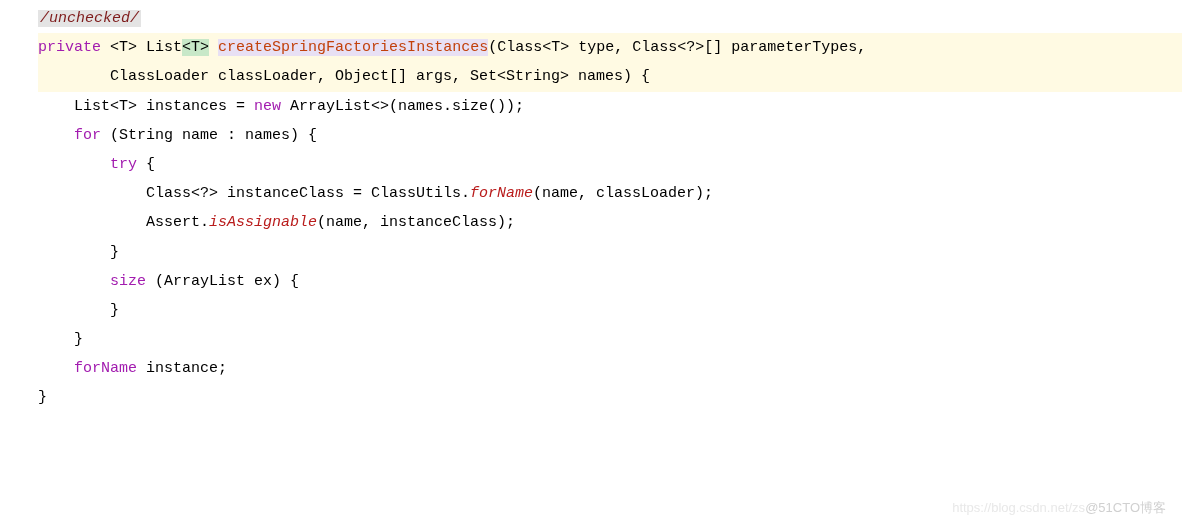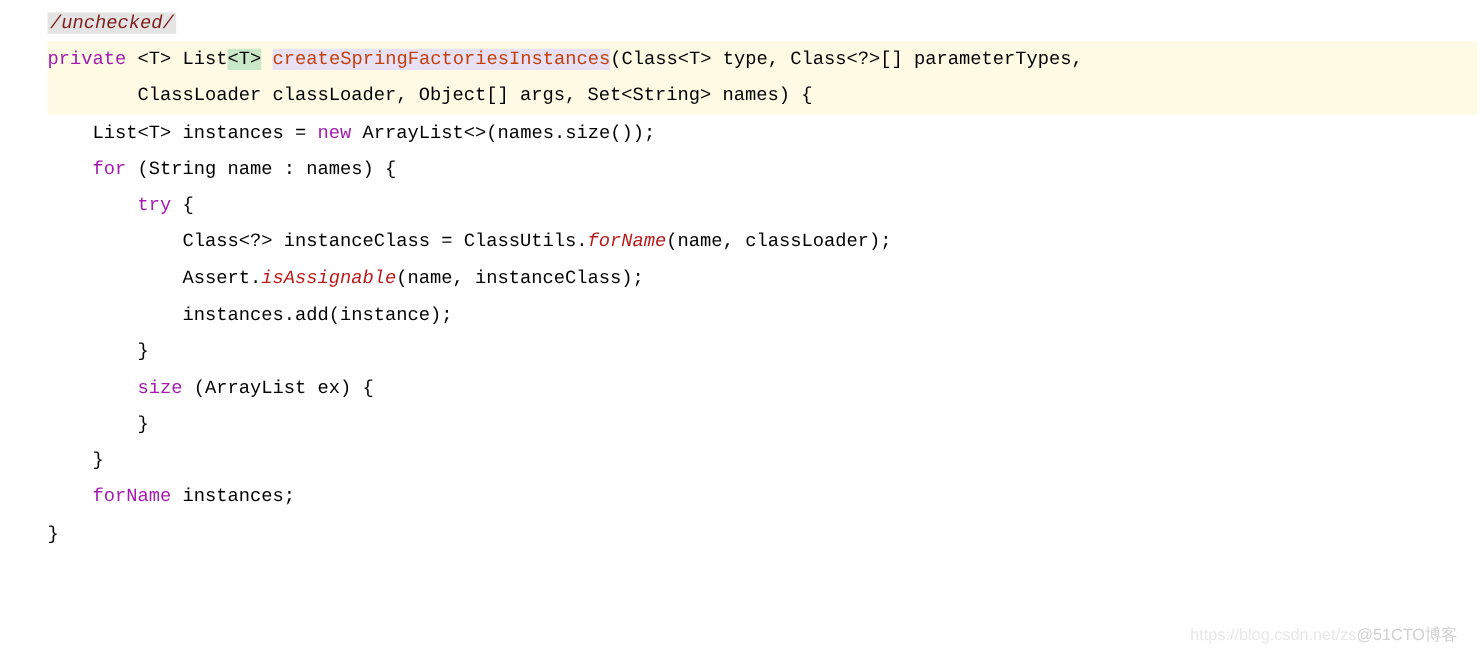--- a/index.html
+++ b/index.html
@@ -71,24 +71,23 @@
 
 <div class="code-container">
   <div class="line"><span class="highlight-comment comment">/unchecked/</span></div>
   <div class="line highlight-line"><span class="keyword">private</span><span> &lt;</span><span>T</span><span>&gt; List</span><span class="highlight-T">&lt;T&gt;</span><span> </span><span class="method-name">createSpringFactoriesInstances</span><span>(Class&lt;</span><span>T</span><span>&gt; type, Class&lt;?&gt;[] parameterTypes,</span></div>
   <div class="line highlight-line"><span>        ClassLoader classLoader, Object[] args, Set&lt;String&gt; names) {</span></div>
   <div class="line"><span>    List&lt;</span><span>T</span><span>&gt; instances = </span><span class="keyword">new</span><span> ArrayList&lt;&gt;(names.size());</span></div>
   <div class="line"><span>    </span><span class="keyword">for</span><span> (String name : names) {</span></div>
   <div class="line"><span>        </span><span class="keyword">try</span><span> {</span></div>
   <div class="line"><span>            Class&lt;?&gt; instanceClass = ClassUtils.</span><span class="static-method">forName</span><span>(name, classLoader);</span></div>
   <div class="line"><span>            Assert.</span><span class="static-method">isAssignable</span><span>(name, instanceClass);</span></div>
-  <div class="line"><span>            instances.add(instance);</span></div>
   <div class="line"><span>        }</span></div>
   <div class="line"><span>        </span><span class="keyword">size</span><span> (ArrayList ex) {</span></div>
   <div class="line"><span>        }</span></div>
   <div class="line"><span>    }</span></div>
-  <div class="line"><span>    </span><span class="keyword">forName</span><span> instances;</span></div>
+  <div class="line"><span>    </span><span class="keyword">forName</span><span> instance;</span></div>
   <div class="line"><span>}</span></div>
 </div>
 
 <div class="watermark">
   <span class="watermark-faint">https://blog.csdn.net/zs</span><span>@51CTO博客</span>
 </div>
 
 </body></html>

